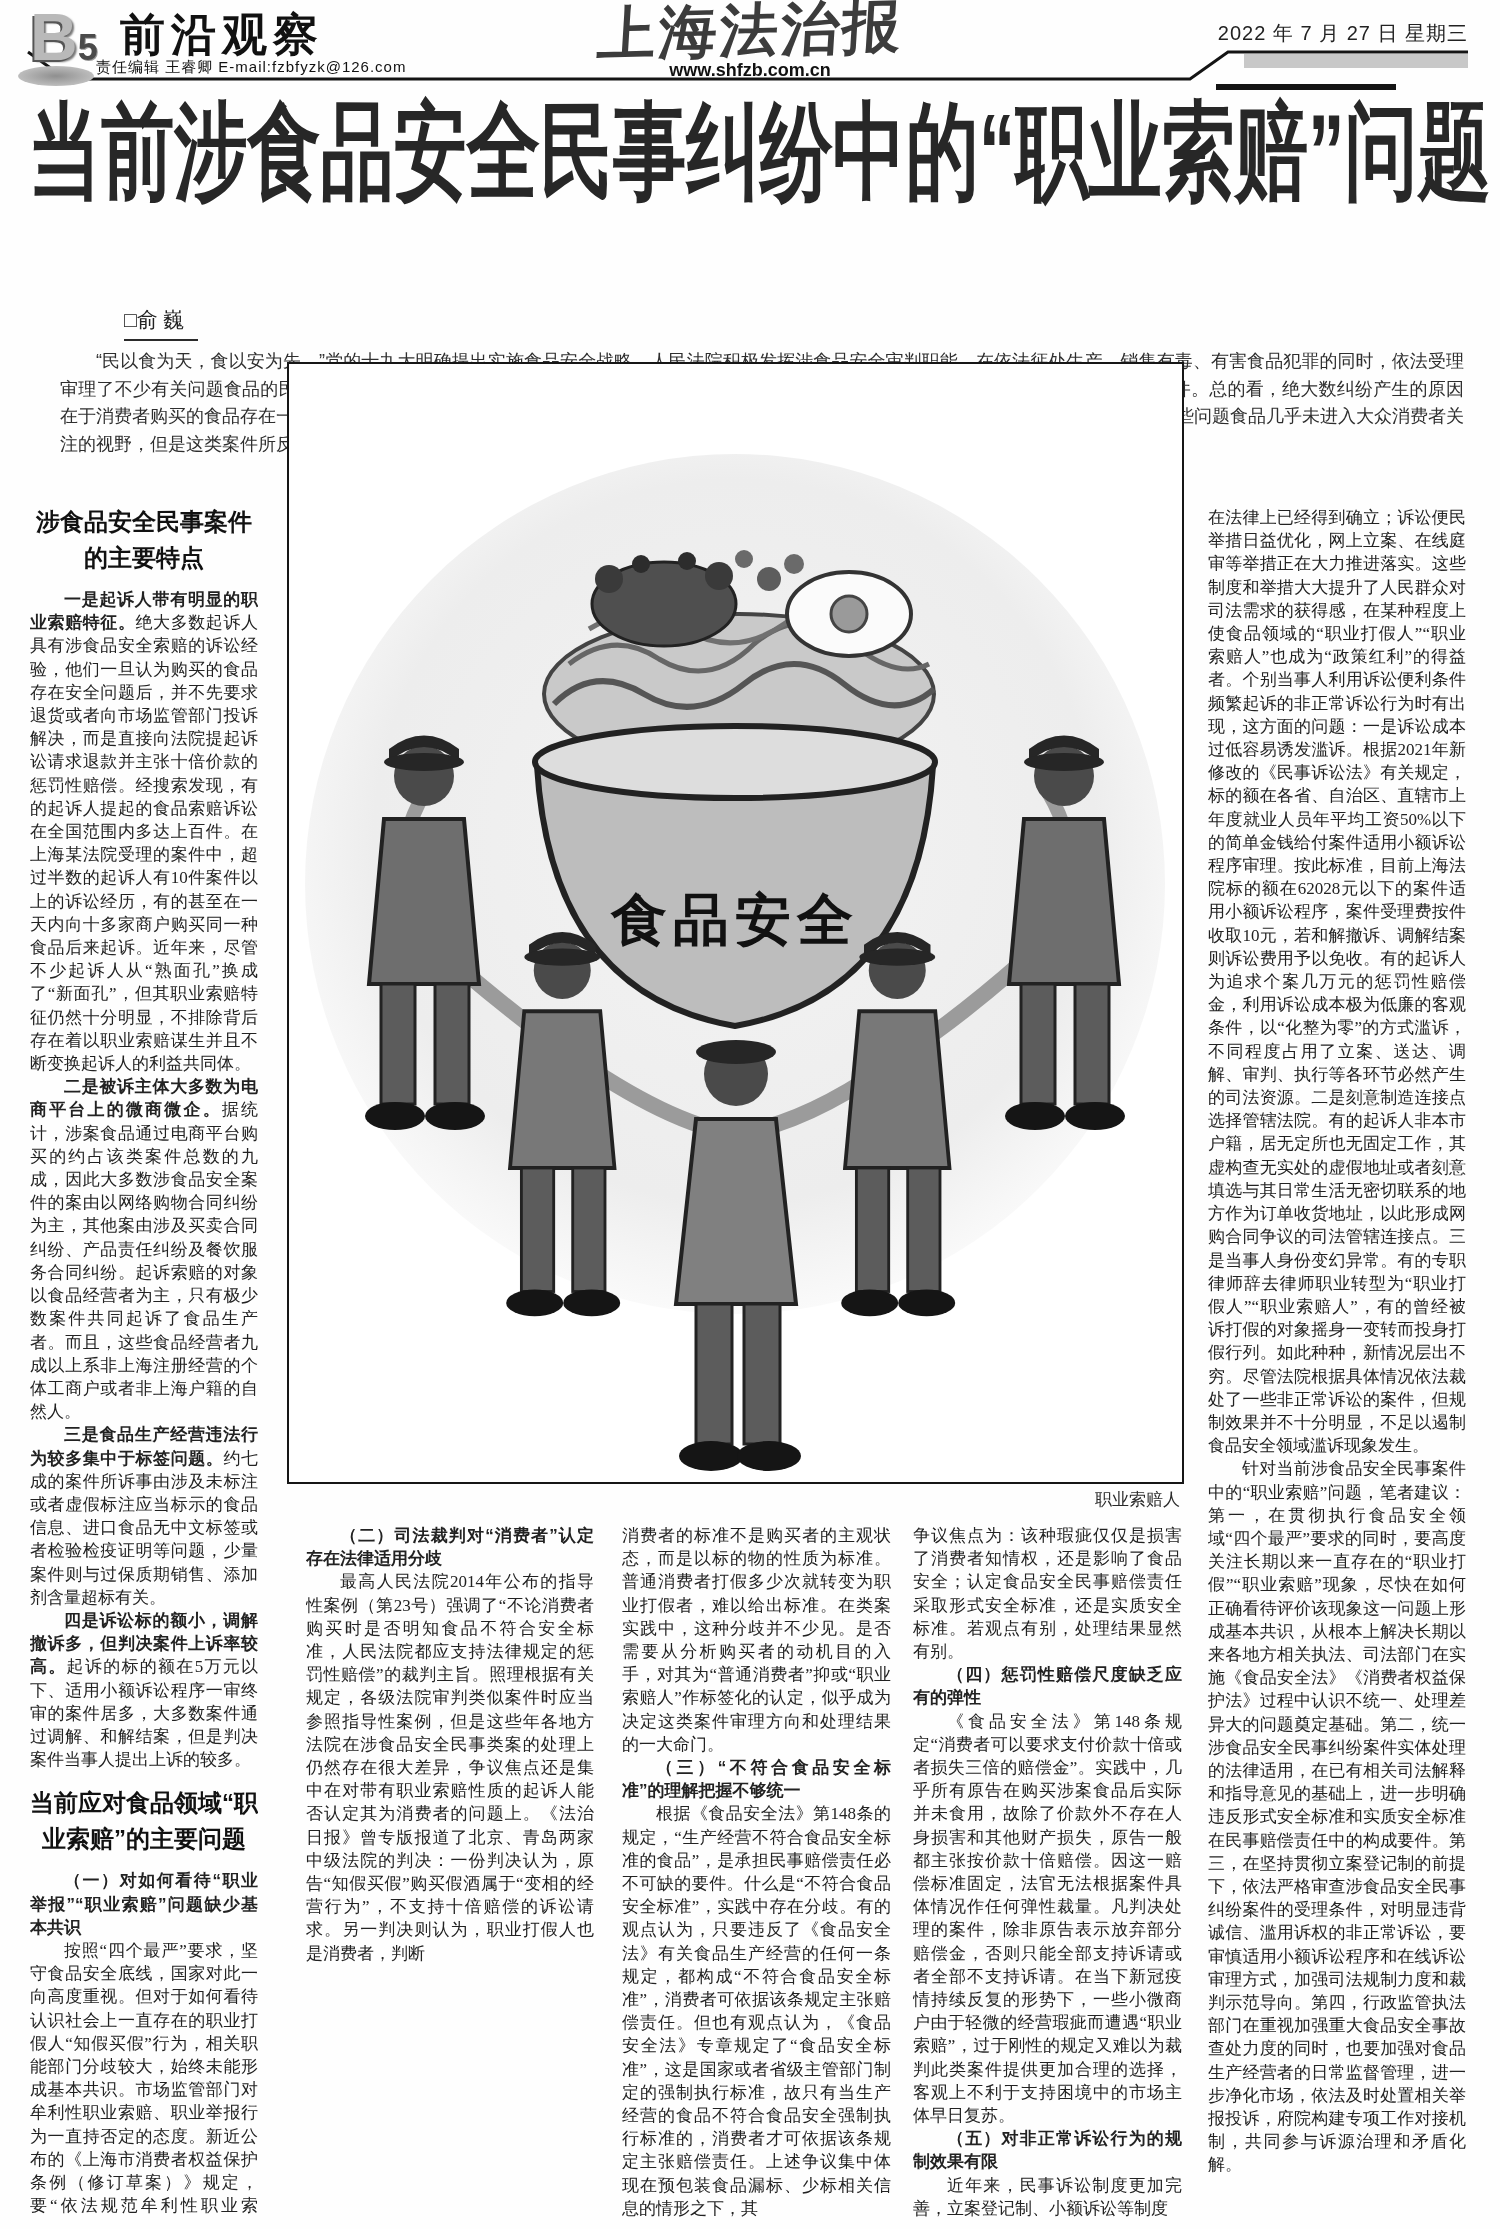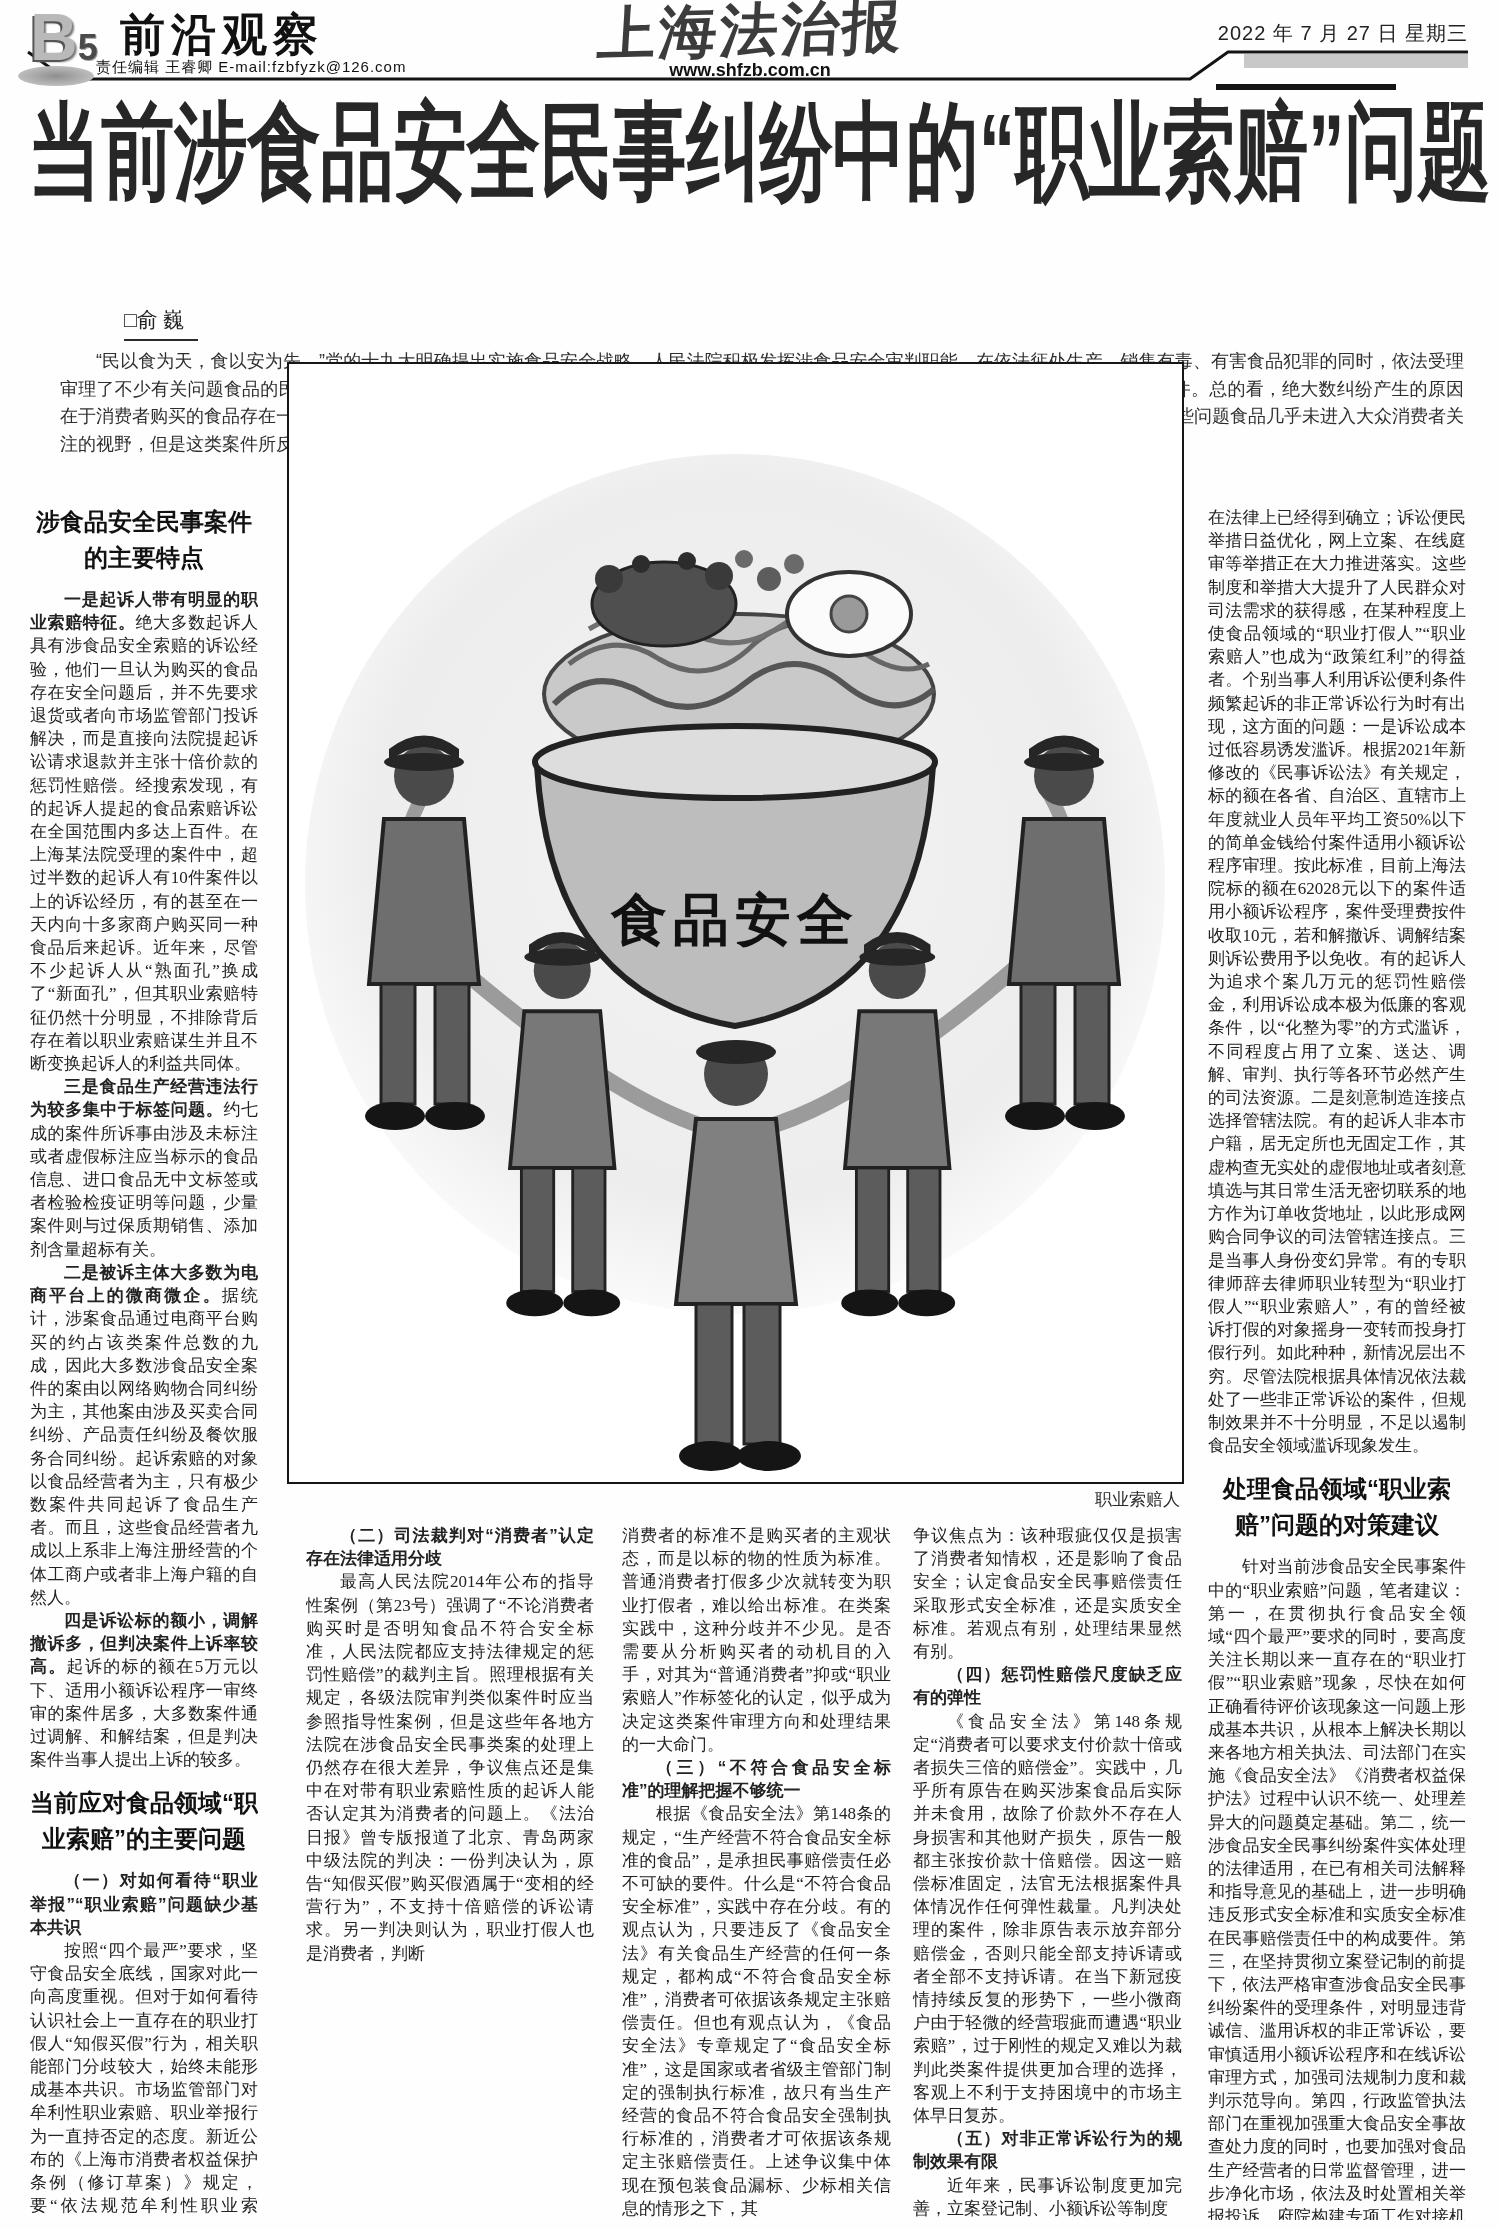--- a/index.html
+++ b/index.html
@@ -70,22 +70,22 @@
   <span class="author">□俞  巍</span>
 </div>
 
 <div class="abs intro" style="left:60px;top:348px;width:1404px;">
   <p>“民以食为天，食以安为先。”党的十九大明确提出实施食品安全战略，人民法院积极发挥涉食品安全审判职能，在依法惩处生产、销售有毒、有害食品犯罪的同时，依法受理审理了不少有关问题食品的民事纠纷案件，保障人民群众“舌尖上的安全”。据上海某法院的通报，2017年以来，已受理该类民事案件近2000件。总的看，绝大数纠纷产生的原因在于消费者购买的食品存在一些轻微瑕疵，但质量问题并不严重，也并非发生了重大食品安全事故导致消费者人身和财产受到损失。因此，这些问题食品几乎未进入大众消费者关注的视野，但是这类案件所反映的“职业索赔”现象比较突出，相关问题需引起重视。</p>
 </div>
 
 <div class="col" style="left:30px;top:498px;width:228px;height:1720px;">
   <div class="col-h" style="margin-top:6px !important;">涉食品安全民事案件的主要特点</div>
   <p><b class="lead">一是起诉人带有明显的职业索赔特征。</b><span>绝大多数起诉人具有涉食品安全索赔的诉讼经验，他们一旦认为购买的食品存在安全问题后，并不先要求退货或者向市场监管部门投诉解决，而是直接向法院提起诉讼请求退款并主张十倍价款的惩罚性赔偿。经搜索发现，有的起诉人提起的食品索赔诉讼在全国范围内多达上百件。在上海某法院受理的案件中，超过半数的起诉人有10件案件以上的诉讼经历，有的甚至在一天内向十多家商户购买同一种食品后来起诉。近年来，尽管不少起诉人从“熟面孔”换成了“新面孔”，但其职业索赔特征仍然十分明显，不排除背后存在着以职业索赔谋生并且不断变换起诉人的利益共同体。</span></p>
+  <p><b class="lead">二是被诉主体大多数为电商平台上的微商微企。</b><span>据统计，涉案食品通过电商平台购买的约占该类案件总数的九成，因此大多数涉食品安全案件的案由以网络购物合同纠纷为主，其他案由涉及买卖合同纠纷、产品责任纠纷及餐饮服务合同纠纷。起诉索赔的对象以食品经营者为主，只有极少数案件共同起诉了食品生产者。而且，这些食品经营者九成以上系非上海注册经营的个体工商户或者非上海户籍的自然人。</span></p>
   <p><b class="lead">三是食品生产经营违法行为较多集中于标签问题。</b><span>约七成的案件所诉事由涉及未标注或者虚假标注应当标示的食品信息、进口食品无中文标签或者检验检疫证明等问题，少量案件则与过保质期销售、添加剂含量超标有关。</span></p>
-  <p><b class="lead">二是被诉主体大多数为电商平台上的微商微企。</b><span>据统计，涉案食品通过电商平台购买的约占该类案件总数的九成，因此大多数涉食品安全案件的案由以网络购物合同纠纷为主，其他案由涉及买卖合同纠纷、产品责任纠纷及餐饮服务合同纠纷。起诉索赔的对象以食品经营者为主，只有极少数案件共同起诉了食品生产者。而且，这些食品经营者九成以上系非上海注册经营的个体工商户或者非上海户籍的自然人。</span></p>
   <p><b class="lead">四是诉讼标的额小，调解撤诉多，但判决案件上诉率较高。</b><span>起诉的标的额在5万元以下、适用小额诉讼程序一审终审的案件居多，大多数案件通过调解、和解结案，但是判决案件当事人提出上诉的较多。</span></p>
   <div class="col-h">当前应对食品领域“职业索赔”的主要问题</div>
   <p class="sub">（一）对如何看待“职业举报”“职业索赔”问题缺少基本共识</p>
   <p>按照“四个最严”要求，坚守食品安全底线，国家对此一向高度重视。但对于如何看待认识社会上一直存在的职业打假人“知假买假”行为，相关职能部门分歧较大，始终未能形成基本共识。市场监管部门对牟利性职业索赔、职业举报行为一直持否定的态度。新近公布的《上海市消费者权益保护条例（修订草案）》规定，要“依法规范牟利性职业索赔、职业举报行为，查处以打击假冒伪劣等为名的敲诈勒索违法行为”，而且明确惩罚性赔偿不适用于“非为生活消费需要，以索赔为目的而购买商品或者接受服务”的行为。与此相对应的是，从早些年制定出台的《食品药品纠纷案件司法解释》（法释〔2013〕28号），到近年制定出台</p>
 </div>
 
 <div class="abs photo-frame" style="left:287px;top:362px;width:893px;height:1118px;">
   <svg width="893" height="1118" viewBox="0 0 893 1118">
     <defs>
       <radialGradient id="vig" cx="50%" cy="45%" r="60%">
@@ -203,16 +203,15 @@
 <div class="col" style="left:913px;top:1524px;width:269px;height:696px;">
   <p class="cont">争议焦点为：该种瑕疵仅仅是损害了消费者知情权，还是影响了食品安全；认定食品安全民事赔偿责任采取形式安全标准，还是实质安全标准。若观点有别，处理结果显然有别。</p>
   <p class="sub">（四）惩罚性赔偿尺度缺乏应有的弹性</p>
   <p>《食品安全法》第148条规定“消费者可以要求支付价款十倍或者损失三倍的赔偿金”。实践中，几乎所有原告在购买涉案食品后实际并未食用，故除了价款外不存在人身损害和其他财产损失，原告一般都主张按价款十倍赔偿。因这一赔偿标准固定，法官无法根据案件具体情况作任何弹性裁量。凡判决处理的案件，除非原告表示放弃部分赔偿金，否则只能全部支持诉请或者全部不支持诉请。在当下新冠疫情持续反复的形势下，一些小微商户由于轻微的经营瑕疵而遭遇“职业索赔”，过于刚性的规定又难以为裁判此类案件提供更加合理的选择，客观上不利于支持困境中的市场主体早日复苏。</p>
   <p class="sub">（五）对非正常诉讼行为的规制效果有限</p>
   <p>近年来，民事诉讼制度更加完善，立案登记制、小额诉讼等制度</p>
 </div>
 
 <div class="col" style="left:1208px;top:506px;width:258px;height:1714px;">
   <p class="cont">在法律上已经得到确立；诉讼便民举措日益优化，网上立案、在线庭审等举措正在大力推进落实。这些制度和举措大大提升了人民群众对司法需求的获得感，在某种程度上使食品领域的“职业打假人”“职业索赔人”也成为“政策红利”的得益者。个别当事人利用诉讼便利条件频繁起诉的非正常诉讼行为时有出现，这方面的问题：一是诉讼成本过低容易诱发滥诉。根据2021年新修改的《民事诉讼法》有关规定，标的额在各省、自治区、直辖市上年度就业人员年平均工资50%以下的简单金钱给付案件适用小额诉讼程序审理。按此标准，目前上海法院标的额在62028元以下的案件适用小额诉讼程序，案件受理费按件收取10元，若和解撤诉、调解结案则诉讼费用予以免收。有的起诉人为追求个案几万元的惩罚性赔偿金，利用诉讼成本极为低廉的客观条件，以“化整为零”的方式滥诉，不同程度占用了立案、送达、调解、审判、执行等各环节必然产生的司法资源。二是刻意制造连接点选择管辖法院。有的起诉人非本市户籍，居无定所也无固定工作，其虚构查无实处的虚假地址或者刻意填选与其日常生活无密切联系的地方作为订单收货地址，以此形成网购合同争议的司法管辖连接点。三是当事人身份变幻异常。有的专职律师辞去律师职业转型为“职业打假人”“职业索赔人”，有的曾经被诉打假的对象摇身一变转而投身打假行列。如此种种，新情况层出不穷。尽管法院根据具体情况依法裁处了一些非正常诉讼的案件，但规制效果并不十分明显，不足以遏制食品安全领域滥诉现象发生。</p>
-  <div class="col-h">处理食品领域“职业索赔”问题的对策建议</div>
   <p>针对当前涉食品安全民事案件中的“职业索赔”问题，笔者建议：第一，在贯彻执行食品安全领域“四个最严”要求的同时，要高度关注长期以来一直存在的“职业打假”“职业索赔”现象，尽快在如何正确看待评价该现象这一问题上形成基本共识，从根本上解决长期以来各地方相关执法、司法部门在实施《食品安全法》《消费者权益保护法》过程中认识不统一、处理差异大的问题奠定基础。第二，统一涉食品安全民事纠纷案件实体处理的法律适用，在已有相关司法解释和指导意见的基础上，进一步明确违反形式安全标准和实质安全标准在民事赔偿责任中的构成要件。第三，在坚持贯彻立案登记制的前提下，依法严格审查涉食品安全民事纠纷案件的受理条件，对明显违背诚信、滥用诉权的非正常诉讼，要审慎适用小额诉讼程序和在线诉讼审理方式，加强司法规制力度和裁判示范导向。第四，行政监管执法部门在重视加强重大食品安全事故查处力度的同时，也要加强对食品生产经营者的日常监督管理，进一步净化市场，依法及时处置相关举报投诉，府院构建专项工作对接机制，共同参与诉源治理和矛盾化解。</p>
 
 </div>
 
 </body></html>

